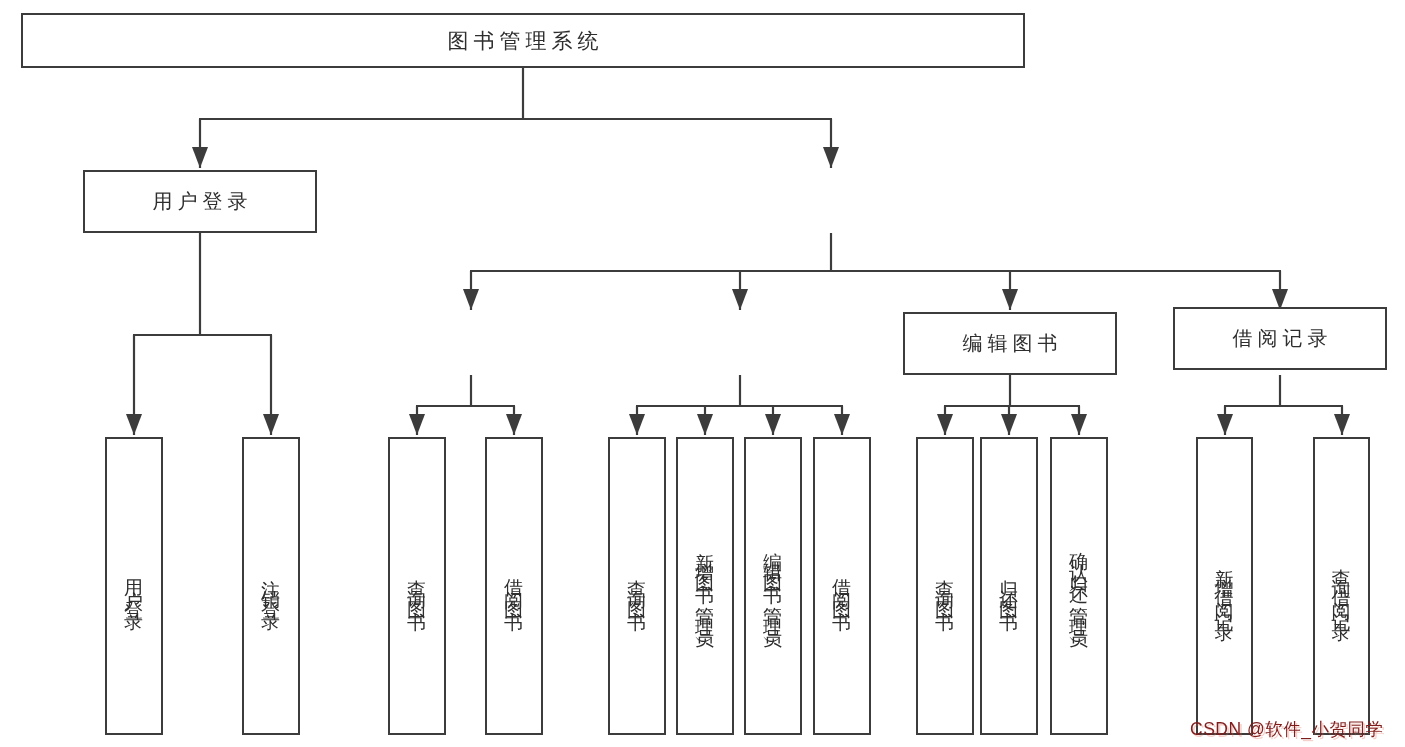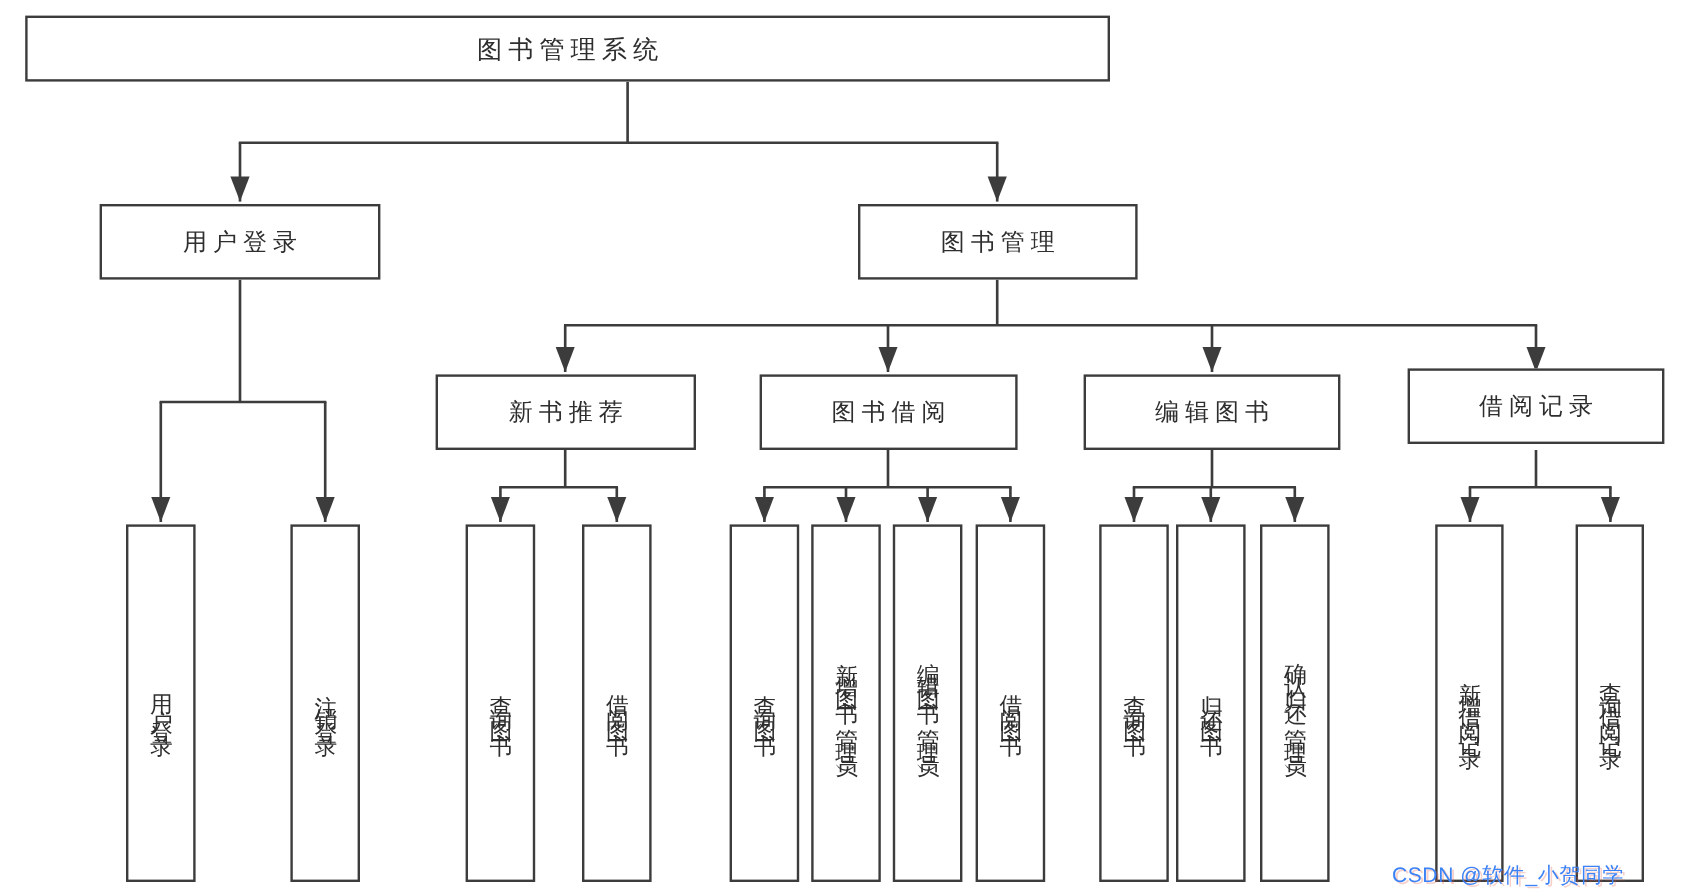--- a/index.html
+++ b/index.html
@@ -13,22 +13,22 @@
     border:2.5px solid #3c3c3c;background:#ffffff;color:#2e2e2e;
     display:flex;align-items:center;justify-content:center;
   }
   .root-box span{font-size:21px;letter-spacing:5px;padding-left:5px;white-space:nowrap;}
   .branch-box span{font-size:20px;letter-spacing:5px;padding-left:5px;white-space:nowrap;}
   .leaf-box span{
     writing-mode:vertical-rl;text-orientation:mixed;
     font-size:19px;letter-spacing:11px;line-height:1;white-space:nowrap;
   }
   .watermark{
-    position:absolute;left:1160px;top:717px;
-    font-size:17.5px;color:#3b82f6;letter-spacing:0.5px;white-space:nowrap;
+    position:absolute;left:1190px;top:717px;
+    font-size:17.5px;color:#7f1d1d;letter-spacing:0.5px;white-space:nowrap;
     text-shadow:2px 2px 0 rgba(225,100,80,0.30);
   }
 </style>
 </head>
 <body>
 
 <div class="stage">
 
   <svg width="1405" height="747" viewBox="0 0 1405 747">
     <defs>
@@ -73,37 +73,28 @@
       <line x1="1009" y1="406" x2="1009" y2="435" marker-end="url(#ah)"></line>
       <line x1="1079" y1="406" x2="1079" y2="435" marker-end="url(#ah)"></line>
 
       <line x1="1280" y1="375" x2="1280" y2="406"></line>
       <line x1="1224" y1="406" x2="1343" y2="406"></line>
       <line x1="1225" y1="406" x2="1225" y2="435" marker-end="url(#ah)"></line>
       <line x1="1342" y1="406" x2="1342" y2="435" marker-end="url(#ah)"></line>
     </g>
   </svg>
 
-  <div class="box root-box" style="left:21px;top:13px;width:904px;height:55px">
+  <div class="box root-box" style="left:21px;top:13px;width:1004px;height:55px">
     <span>图书管理系统</span>
   </div>
 
   <div class="box branch-box" style="left:83px;top:170px;width:234px;height:63px">
     <span>用户登录</span>
   </div>
-  <div class="box branch-box" style="left:715px;top:170px;width:233px;height:63px">
-    <span>图书管理</span>
-  </div>
 
-  <div class="box branch-box" style="left:363px;top:312px;width:217px;height:63px">
-    <span>新书推荐</span>
-  </div>
-  <div class="box branch-box" style="left:633px;top:312px;width:215px;height:63px">
-    <span>图书借阅</span>
-  </div>
   <div class="box branch-box" style="left:903px;top:312px;width:214px;height:63px">
     <span>编辑图书</span>
   </div>
   <div class="box branch-box" style="left:1173px;top:307px;width:214px;height:63px">
     <span>借阅记录</span>
   </div>
 
   <div class="box leaf-box" style="left:105px;top:437px;width:58px;height:298px">
     <span>用户登录</span>
   </div>

